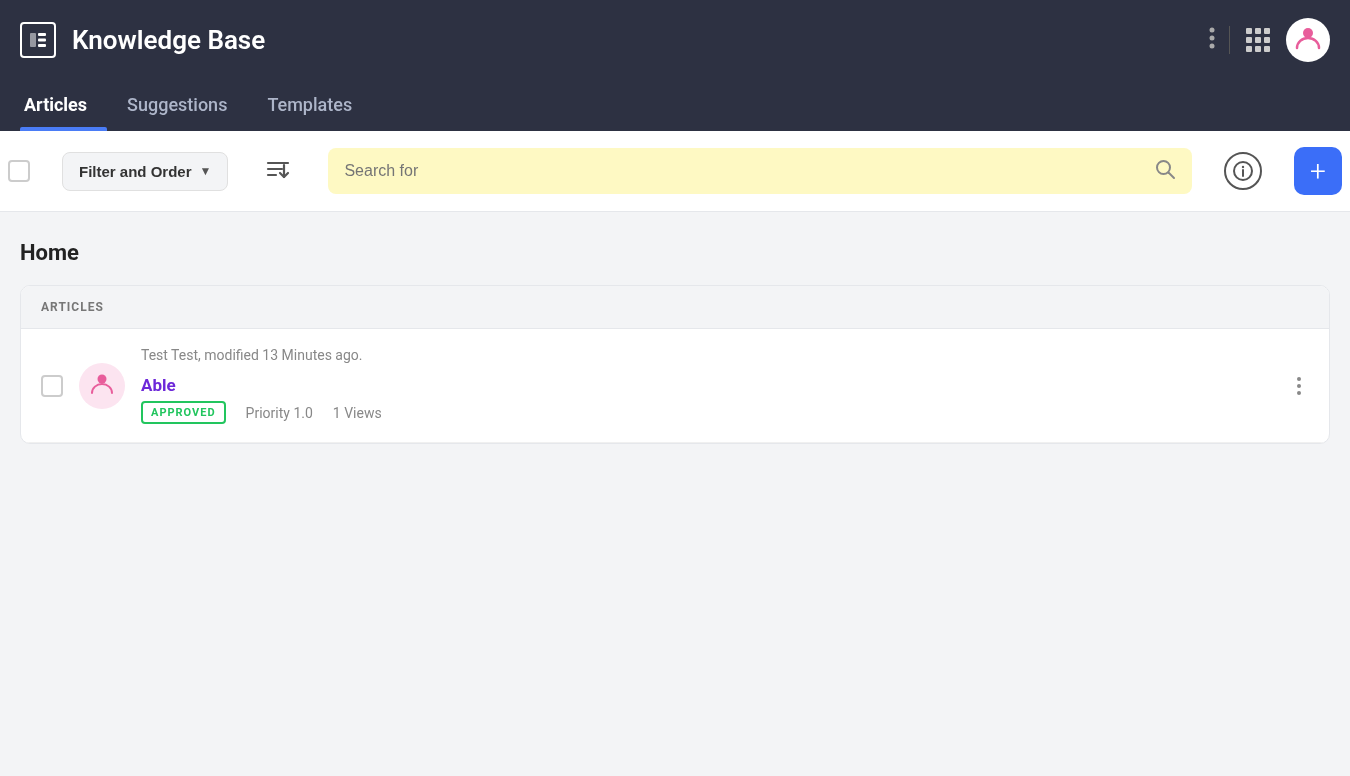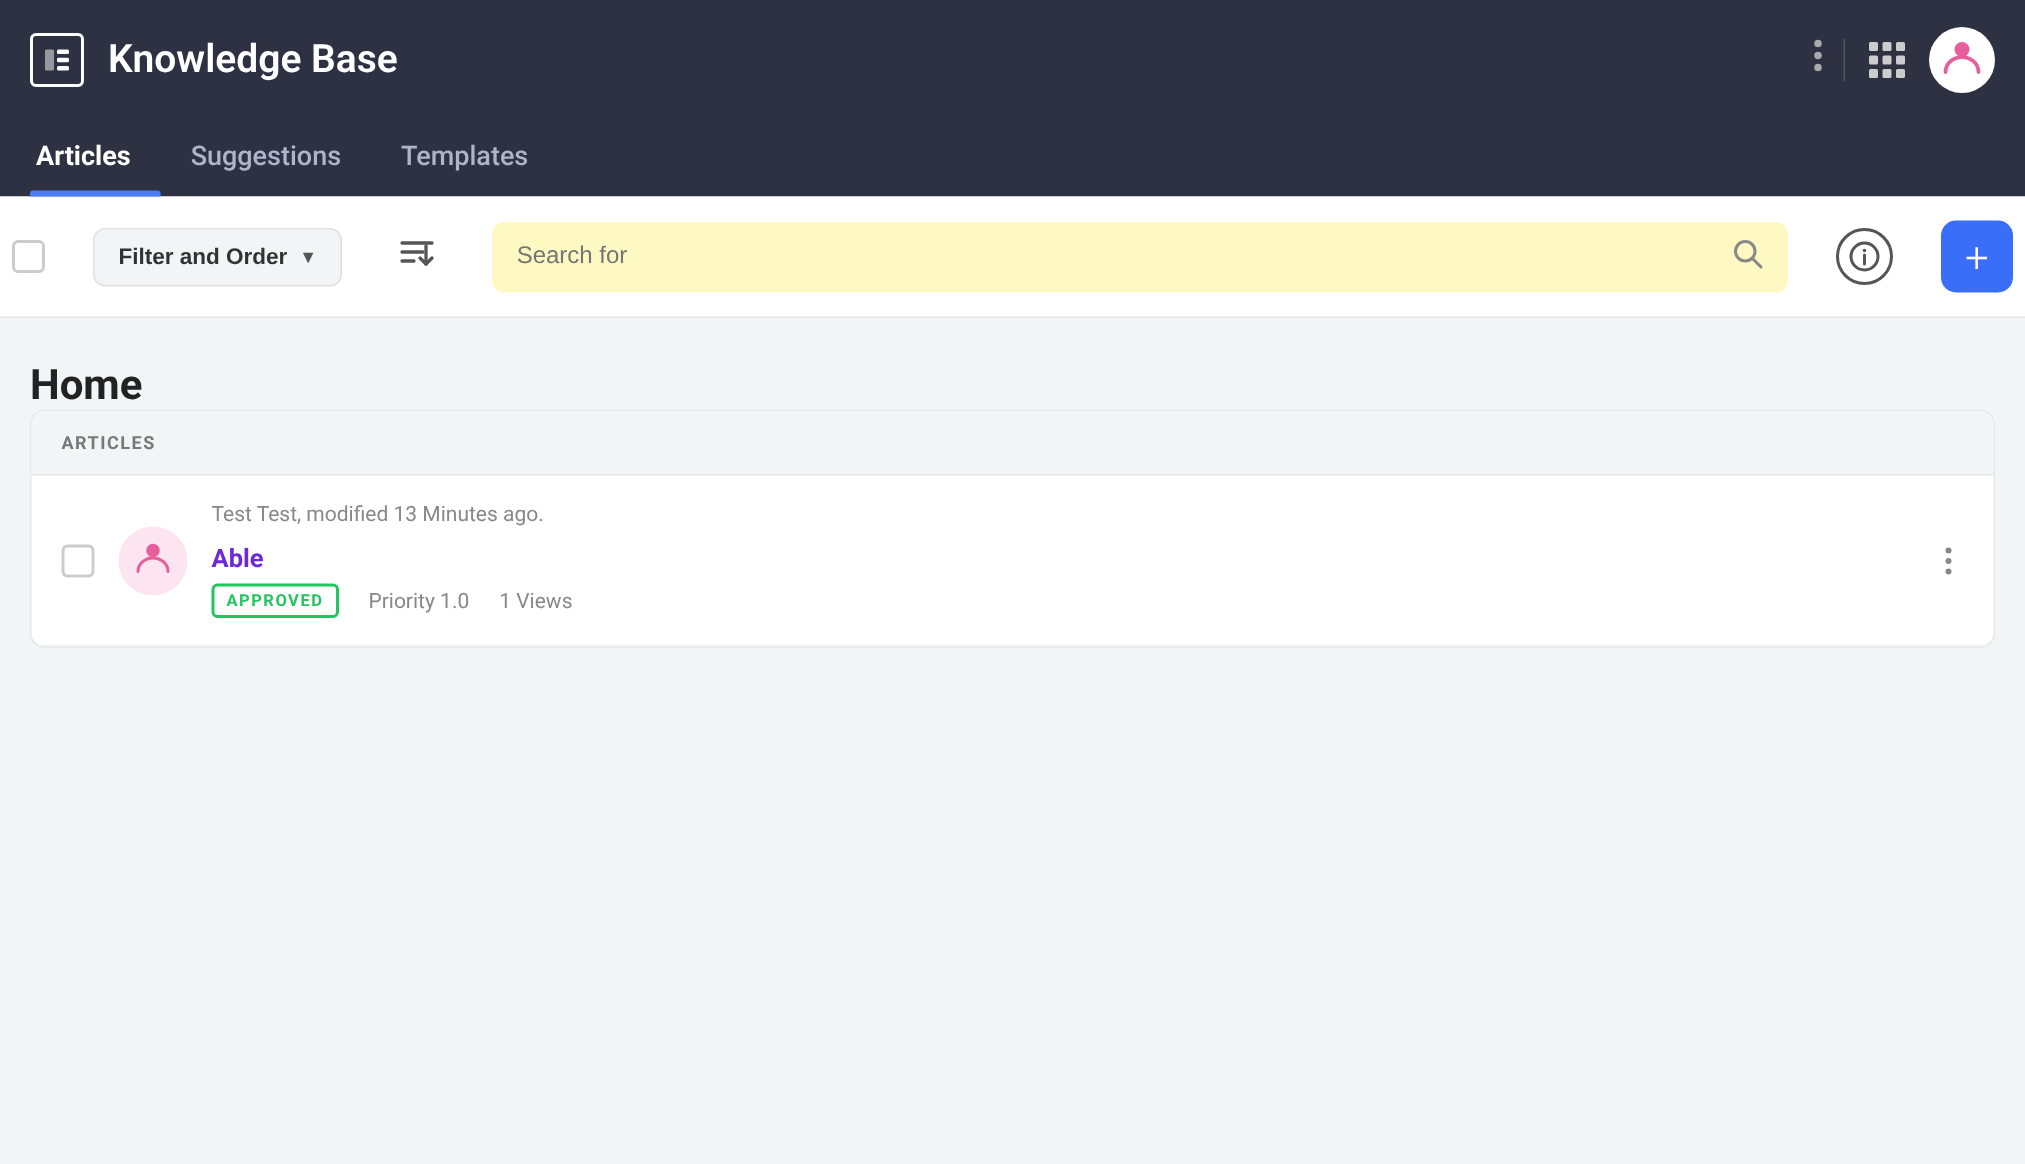--- a/index.html
+++ b/index.html
@@ -202,23 +202,24 @@
       font-size: 28px;
       cursor: pointer;
       font-weight: 300;
     }
 
     
     .main-content {
       padding: 28px 20px 0;
     }
     .section-home {
-      font-size: 28px;
+      font-size: 22px;
       font-weight: 700;
       color: #222;
+      margin-bottom: 20px;
     }
 
     
     .articles-section {
       background: #fff;
       border-radius: 10px;
       border: 1px solid #e5e7eb;
       overflow: hidden;
     }
     .articles-header {

